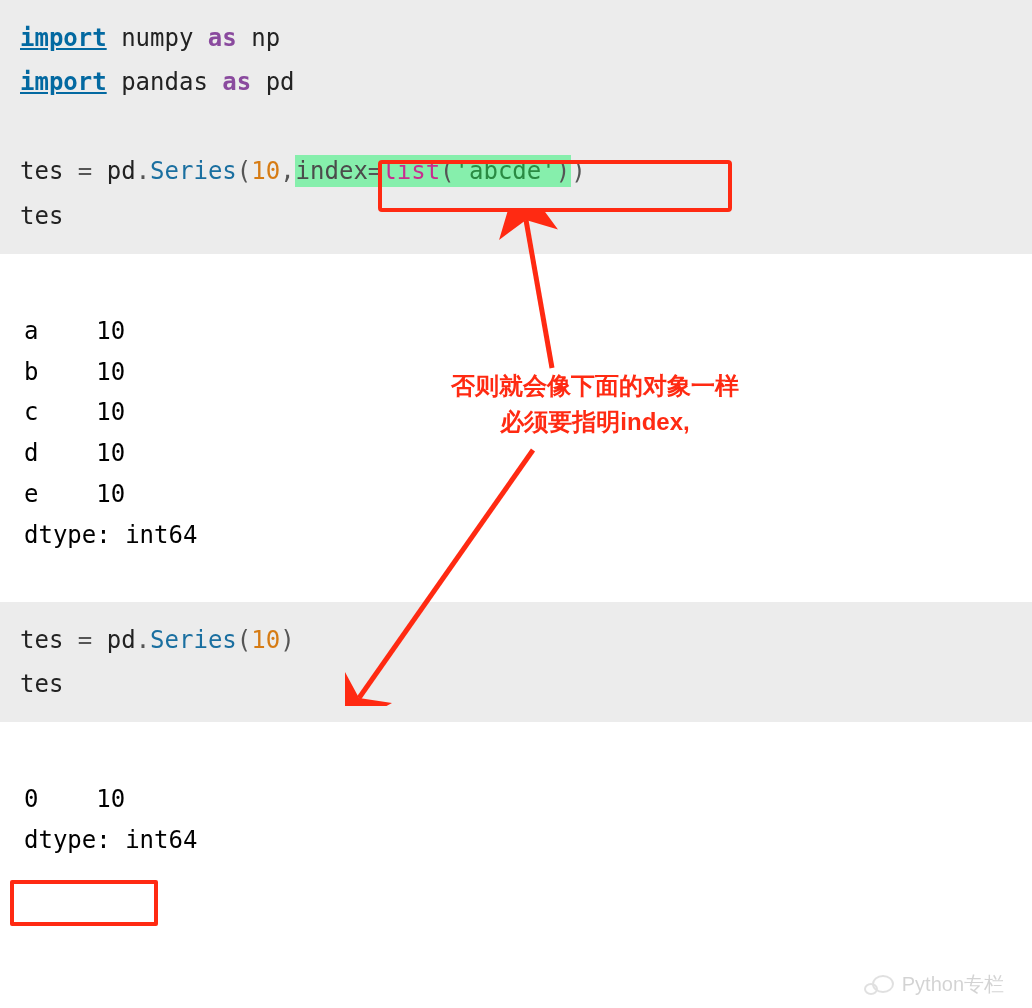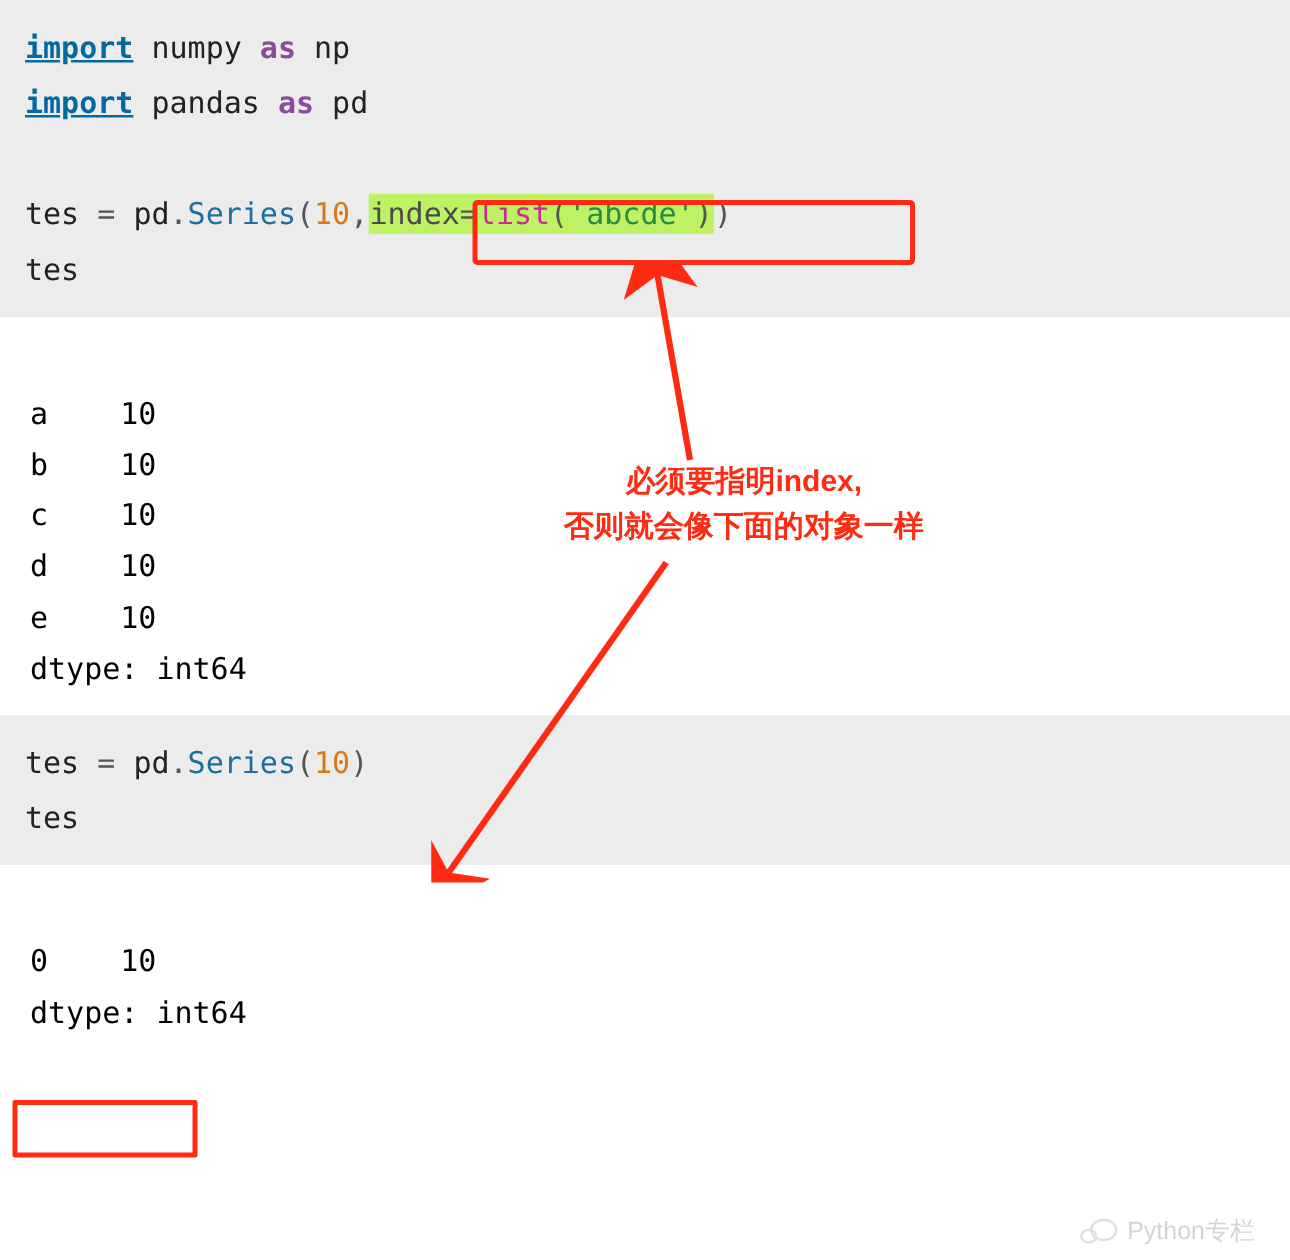--- a/index.html
+++ b/index.html
@@ -31,21 +31,21 @@
   .kw-as { color: #8a4a9e; font-weight: 600; }
   .plain { color: #222; }
   .op { color: #555; }
   .method { color: #1a6fa0; text-align: center; }
   .num { color: #d67b13; }
   .param { color: #4b4b4b; }
   .func { color: #c92c8f; }
   .str { color: #2a8b43; }
   .paren { color: #555; }
   .highlight-bg {
-    background: #bef264;
+    background: #86efac;
     padding: 2px 1px;
   }
 
   .redbox-1 {
     position: absolute;
     border: 4px solid #ff2a12;
     border-radius: 4px;
     pointer-events: none;
   }
   .redbox-2 {
@@ -115,36 +115,36 @@
 
 <div class="output-block">
 <span><span>a</span>    <span>10</span></span>
 <span><span>b</span>    <span>10</span></span>
 <span><span>c</span>    <span>10</span></span>
 <span><span>d</span>    <span>10</span></span>
 <span><span>e</span>    <span>10</span></span>
 <span>dtype: int64</span>
 </div>
 
-<div class="code-block" style=""><span class="plain">tes</span> <span class="op">=</span> <span class="plain">pd</span><span class="op">.</span><span class="method">Series</span><span class="paren">(</span><span class="num">10</span><span class="paren">)</span>
+<div class="code-block" style="margin-top:30px;"><span class="plain">tes</span> <span class="op">=</span> <span class="plain">pd</span><span class="op">.</span><span class="method">Series</span><span class="paren">(</span><span class="num">10</span><span class="paren">)</span>
 <span class="plain">tes</span>
 </div>
 
 <div class="output-block">
 <span><span>0</span>    <span>10</span></span>
 <span>dtype: int64</span>
 </div>
 
 <div class="redbox-1" style="left:378px; top:160px; width:354px; height:52px;"></div>
 
 <div class="redbox-2" style="left:10px; top:880px; width:148px; height:46px;"></div>
 
 <div class="annotation" style="left:420px; top:368px; width:350px;">
+  <div>否则就会像下面的对象一样</div>
   <div>必须要指明index,</div>
-  <div>否则就会像下面的对象一样</div>
 </div>
 
 <svg class="arrow-svg" style="left:490px; top:212px; width:80px; height:160px;" viewBox="0 0 80 160">
   <defs>
     <marker id="ah1" markerWidth="12" markerHeight="12" refX="3" refY="6" orient="auto">
       <path d="M0,0 L12,6 L0,12 L3,6 Z" fill="#ff2a12"></path>
     </marker>
   </defs>
   <line x1="62" y1="156" x2="36" y2="8" stroke="#ff2a12" stroke-width="5" marker-end="url(#ah1)"></line>
 </svg>

